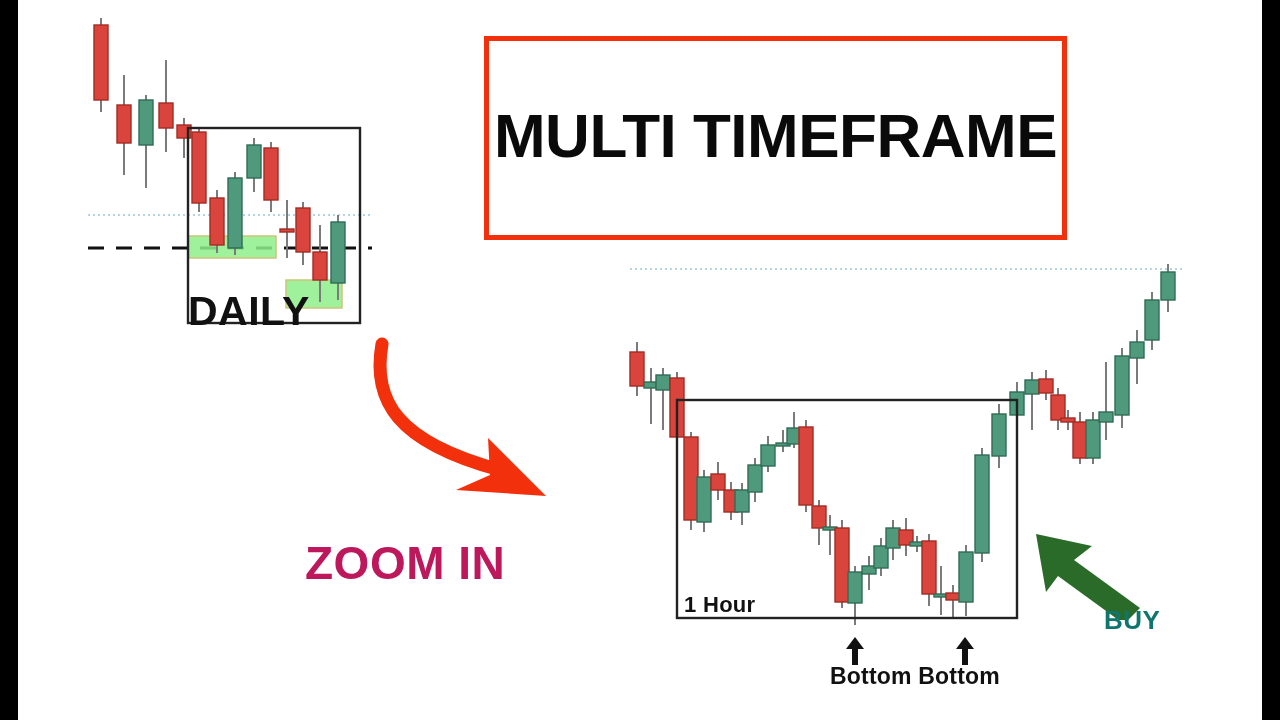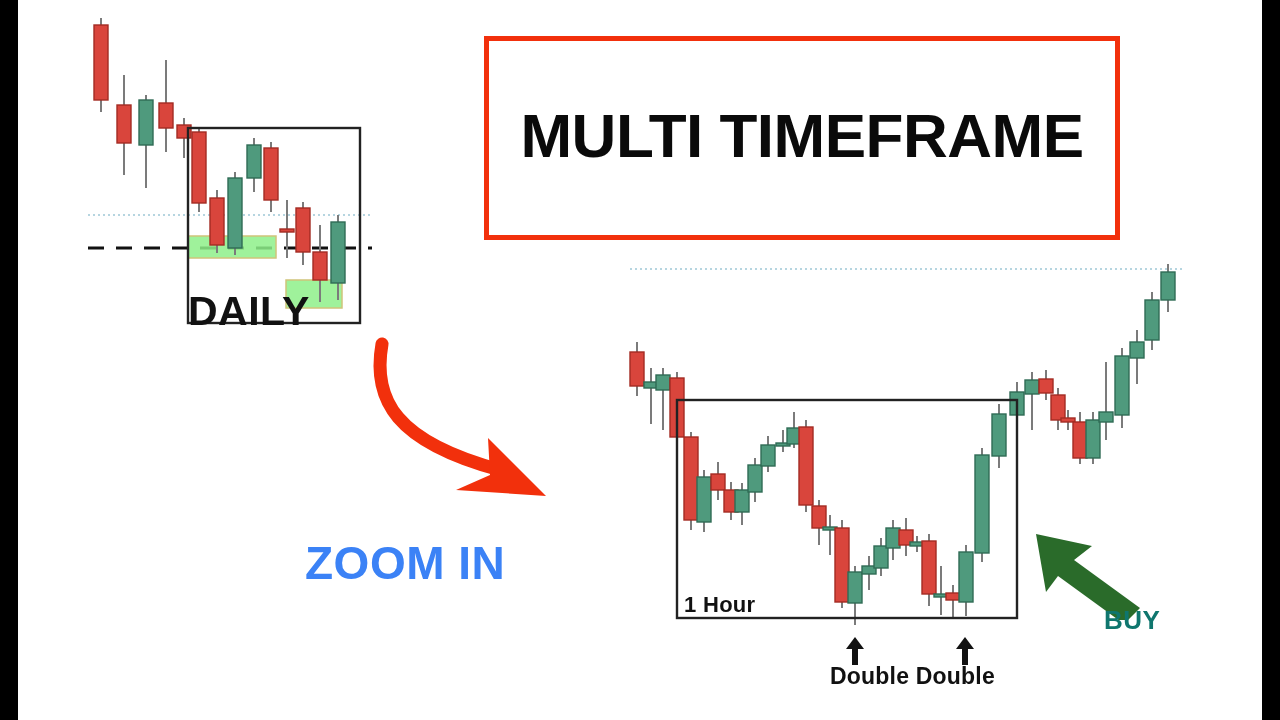--- a/index.html
+++ b/index.html
@@ -6,42 +6,42 @@
   body{width:1280px;height:720px;overflow:hidden;
        font-family:"Liberation Sans","DejaVu Sans",sans-serif;}
   #stage{position:relative;width:1280px;height:720px;background:#ffffff;overflow:hidden;}
 
   .letterbox{position:absolute;top:0;height:720px;background:#000000;}
   .lb-left{left:0;width:18px;}
   .lb-right{right:0;width:18px;}
 
   
   #title-box{
-    position:absolute;left:484px;top:36px;width:636px;height:204px;
+    position:absolute;left:484px;top:36px;width:583px;height:204px;
     border:5px solid #000000;background:#ffffff;
     display:flex;flex-direction:column;align-items:center;justify-content:center;
     box-sizing:border-box;
   }
   #title-box .tline{
     color:#0a0a0a;font-weight:bold;letter-spacing:-0.5px;
     font-family:"Liberation Sans","DejaVu Sans",sans-serif;
     line-height:1.02;text-align:center;white-space:nowrap;
   }
   #title-line-1{font-size:62px;margin-bottom:4px;}
   #title-line-2{font-size:62px;}
 
   
   .chart{position:absolute;}
   svg.cv{display:block;overflow:visible;}
 
   
   .lbl{position:absolute;white-space:nowrap;font-family:"Liberation Sans","DejaVu Sans",sans-serif;}
   #daily-label{left:188px;top:288px;font-size:41px;font-weight:bold;color:#111;letter-spacing:0.5px;}
   #hour-label{left:684px;top:592px;font-size:22px;font-weight:bold;color:#111;letter-spacing:0.3px;}
-  #zoom-in-label{left:305px;top:536px;font-size:46px;font-weight:bold;color:#3b82f6;letter-spacing:0.5px;}
+  #zoom-in-label{left:305px;top:536px;font-size:46px;font-weight:bold;color:#be185d;letter-spacing:0.5px;}
   #buy-label{left:1104px;top:605px;font-size:26px;font-weight:bold;color:#0f766e;letter-spacing:0.5px;}
   #double-bottom-label{left:830px;top:663px;font-size:23px;font-weight:bold;color:#111;letter-spacing:0.2px;}
 </style>
 </head>
 <body>
 
 <div id="stage">
 
   <div class="letterbox lb-left"></div>
   <div class="letterbox lb-right"></div>
@@ -305,15 +305,15 @@
   </svg>
 
   <div class="lbl" id="daily-label">DAILY</div>
 
   <div class="lbl" id="hour-label">1 Hour</div>
 
   <div class="lbl" id="zoom-in-label">ZOOM IN</div>
 
   <div class="lbl" id="buy-label">BUY</div>
 
-  <div class="lbl" id="double-bottom-label">Double Double</div>
+  <div class="lbl" id="double-bottom-label">Bottom Bottom</div>
 
 </div>
 
 </body></html>

